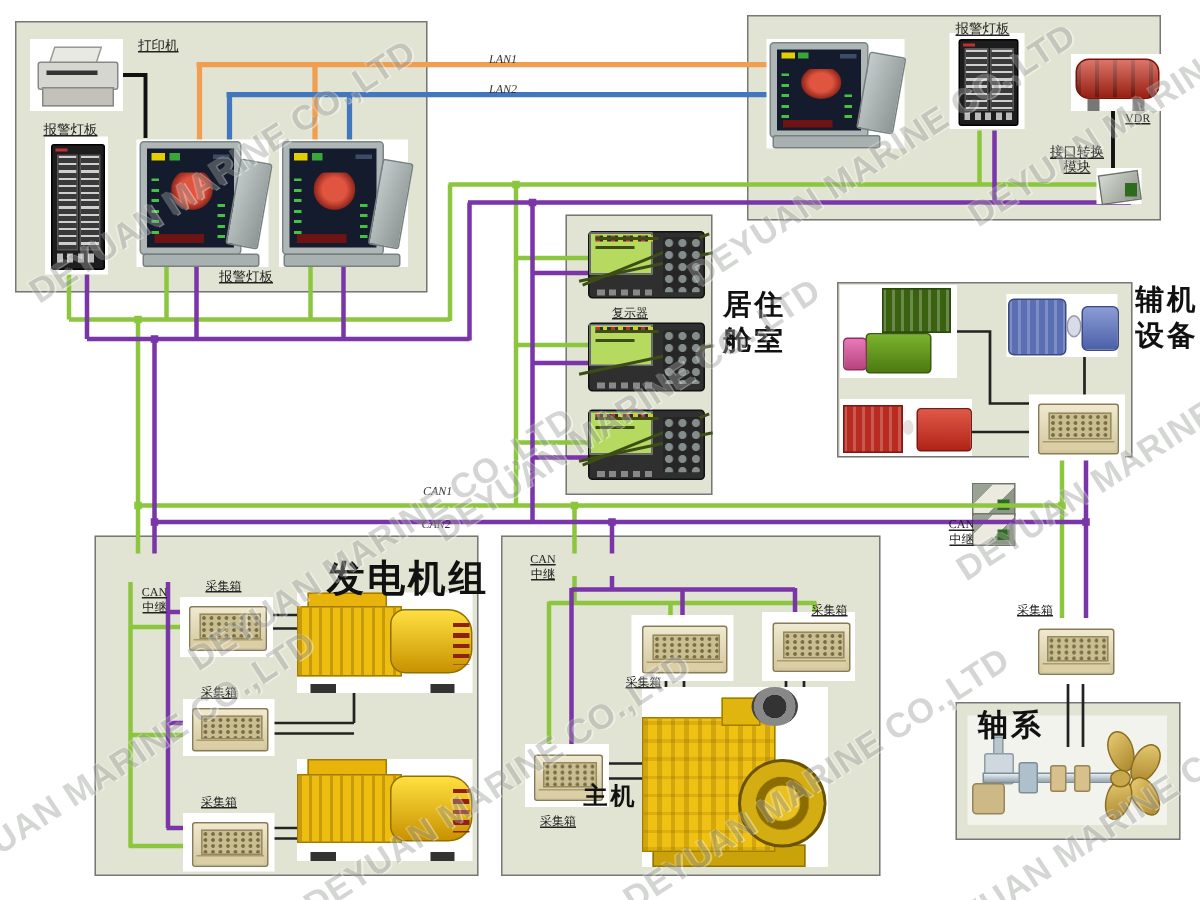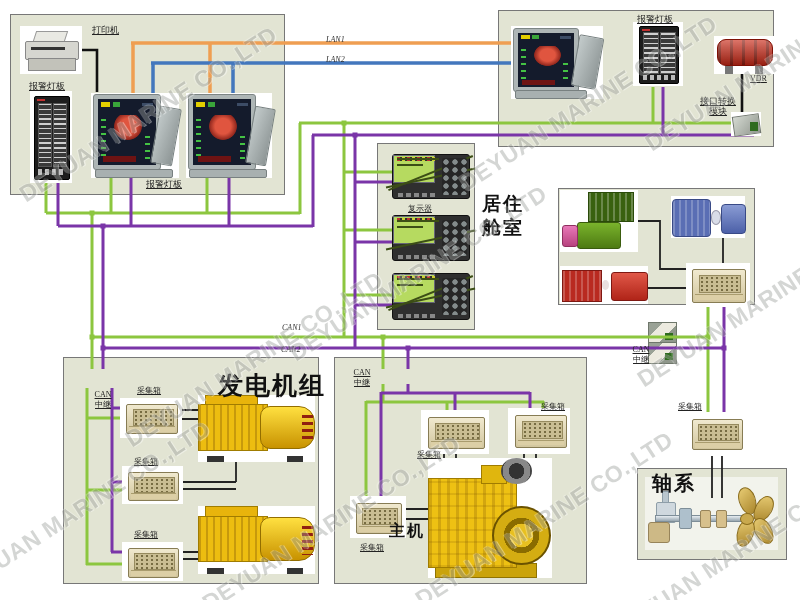--- a/index.html
+++ b/index.html
@@ -411,20 +411,24 @@
     <span style="display:block">接口转换</span>
     <span style="display:block">模块</span>
   </div>
 
   <div class="zl" style="left:482px;top:192px;font-size:19px;line-height:24px">
     <span style="display:block">居住</span>
     <span style="display:block">舱室</span>
   </div>
   <div class="lbl" style="left:408px;top:204px;font-size:8px">复示器</div>
 
+  <div class="zl" style="left:757px;top:189px;font-size:19px;line-height:24px">
+    <span style="display:block">辅机</span>
+    <span style="display:block">设备</span>
+  </div>
 
   <div class="zl" style="left:218px;top:369px;font-size:25px">发电机组</div>
   <div class="lbl" style="left:88px;top:390px;width:30px;text-align:center;font-size:8px">
     <span style="display:block">CAN</span>
     <span style="display:block">中继</span>
   </div>
   <div class="lbl" style="left:137px;top:386px;font-size:8px">采集箱</div>
   <div class="lbl" style="left:134px;top:457px;font-size:8px">采集箱</div>
   <div class="lbl" style="left:134px;top:530px;font-size:8px">采集箱</div>
 

